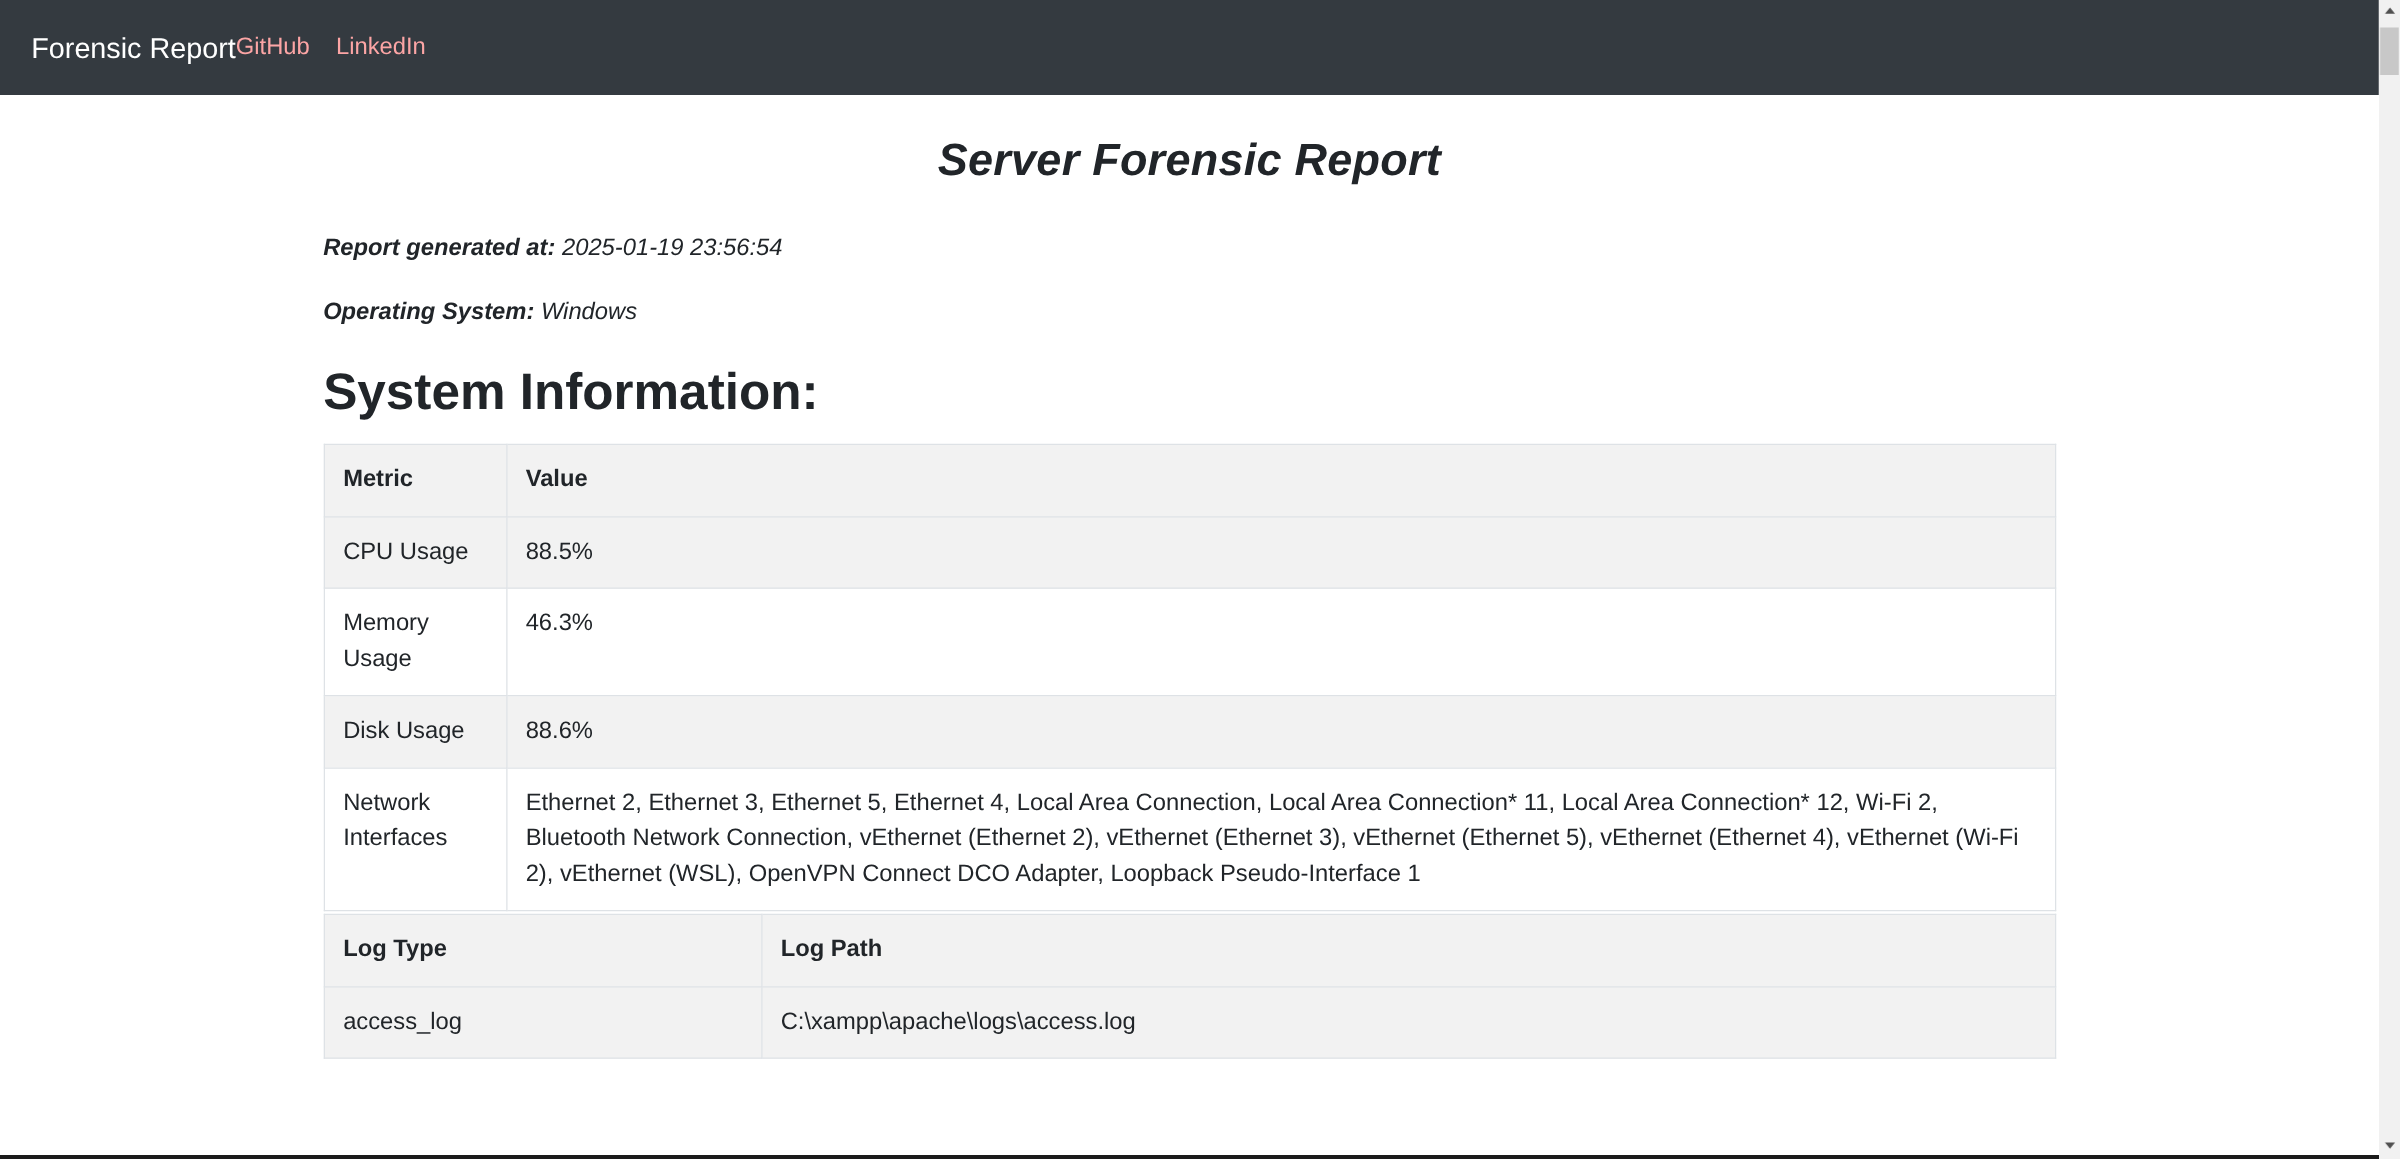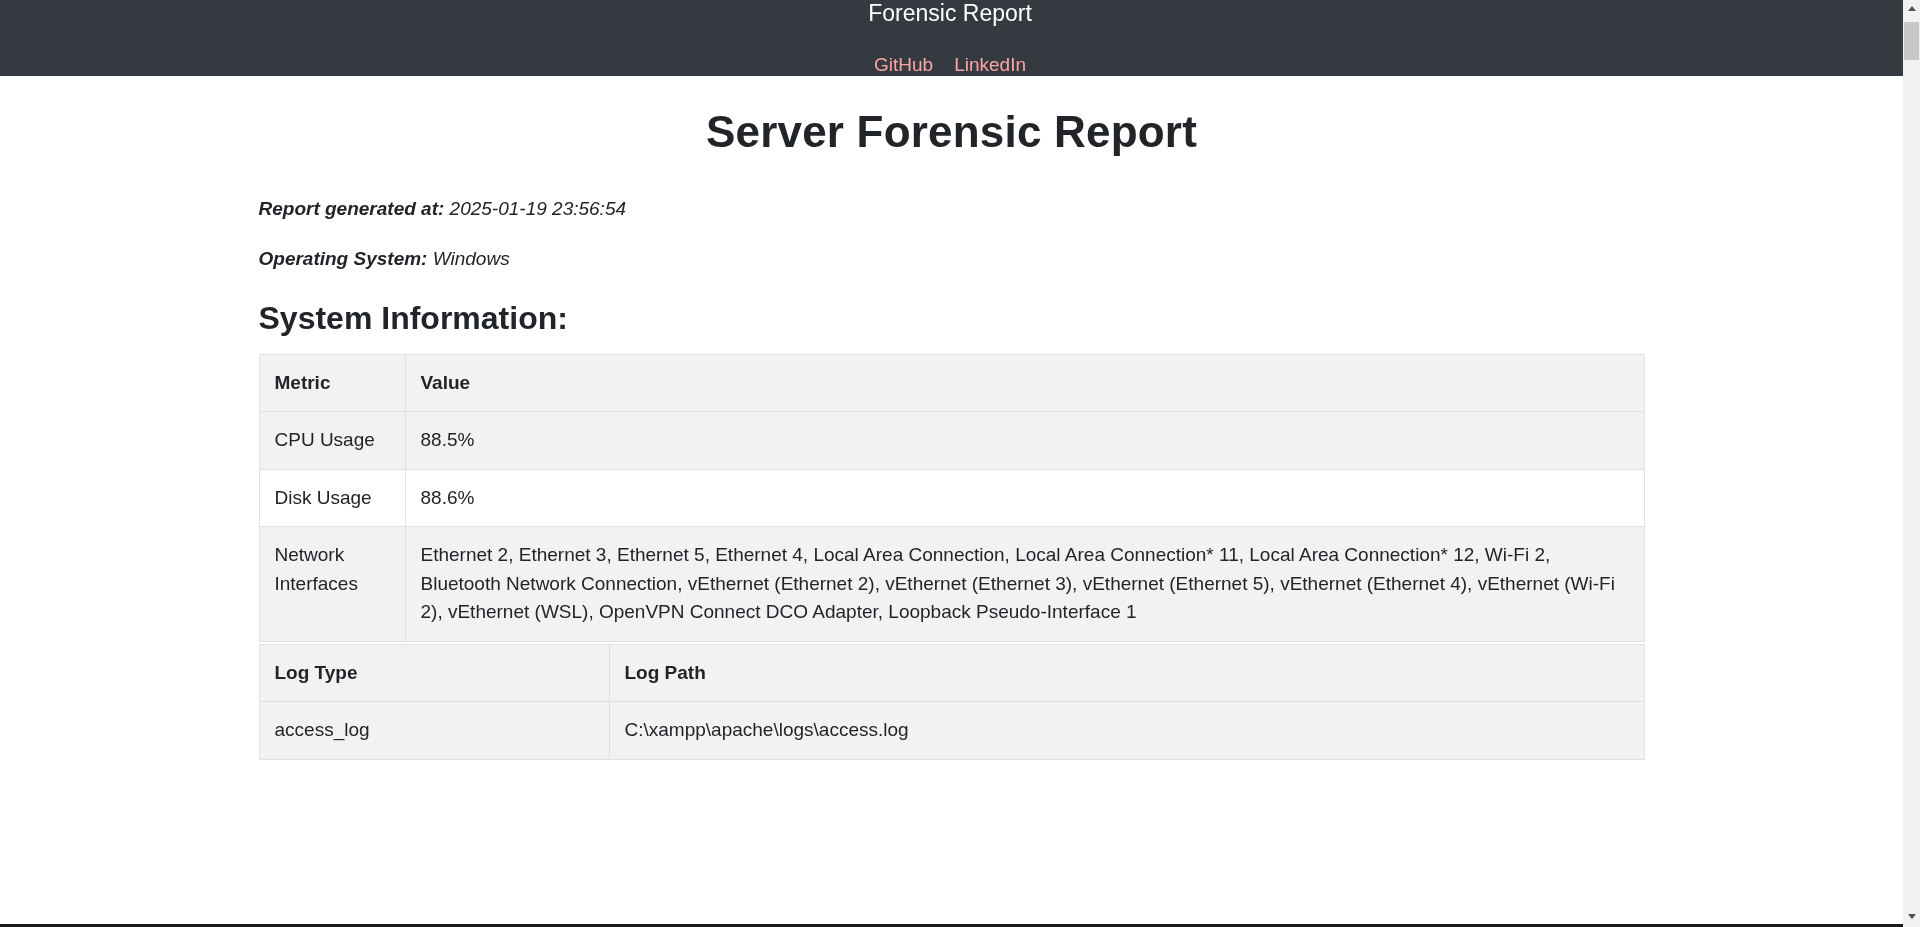--- a/index.html
+++ b/index.html
@@ -11,23 +11,22 @@
     color: #212529;
   }
   .page-wrap { width: 1903px; }
 
   
   .navbar {
     height: 76px;
     background: #343a40;
     display: flex;
     align-items: center;
-    justify-content: space-between;
+    justify-content: flex-start;
     padding: 0 28px 0 25px;
-    flex-direction: column;
   }
   .navbar-brand {
     color: #ffffff;
     font-size: 23px;
     text-decoration: none;
     cursor: pointer;
   }
   .navbar-links { display: flex; gap: 21px; }
   .nav-link {
     color: #fca5a5;
@@ -36,36 +35,37 @@
     cursor: pointer;
   }
 
   
   .container {
     width: 1386px;
     margin: 0 auto;
     padding-top: 30px;
   }
   h1.report-title {
-    font-size: 44px;
+    font-size: 36px;
     font-weight: 700;
     text-align: center;
     line-height: 1.2;
     margin-bottom: 36px;
     letter-spacing: 0.2px;
+    font-style: italic;
   }
   p.meta-line {
     font-size: 19px;
     line-height: 1.5;
     margin-bottom: 22px;
     font-style: italic;
   }
   p.meta-line b { font-weight: 700; }
   h2.section-heading {
-    font-size: 32px;
+    font-size: 41px;
     font-weight: 700;
     margin: 24px 0 16px 0;
     line-height: 1.25;
   }
 
   
   table.report-table {
     width: 100%;
     border-collapse: collapse;
     font-size: 19px;
@@ -161,20 +161,24 @@
         <thead>
           <tr>
             <th>Metric</th>
             <th>Value</th>
           </tr>
         </thead>
         <tbody>
           <tr>
             <td>CPU Usage</td>
             <td>88.5%</td>
+          </tr>
+          <tr>
+            <td>Memory Usage</td>
+            <td>46.3%</td>
           </tr>
           <tr>
             <td>Disk Usage</td>
             <td>88.6%</td>
           </tr>
           <tr>
             <td>Network Interfaces</td>
             <td>Ethernet 2, Ethernet 3, Ethernet 5, Ethernet 4, Local Area Connection, Local Area Connection* 11, Local Area Connection* 12, Wi-Fi 2, Bluetooth Network Connection, vEthernet (Ethernet 2), vEthernet (Ethernet 3), vEthernet (Ethernet 5), vEthernet (Ethernet 4), vEthernet (Wi-Fi 2), vEthernet (WSL), OpenVPN Connect DCO Adapter, Loopback Pseudo-Interface 1</td>
           </tr>
         </tbody>

